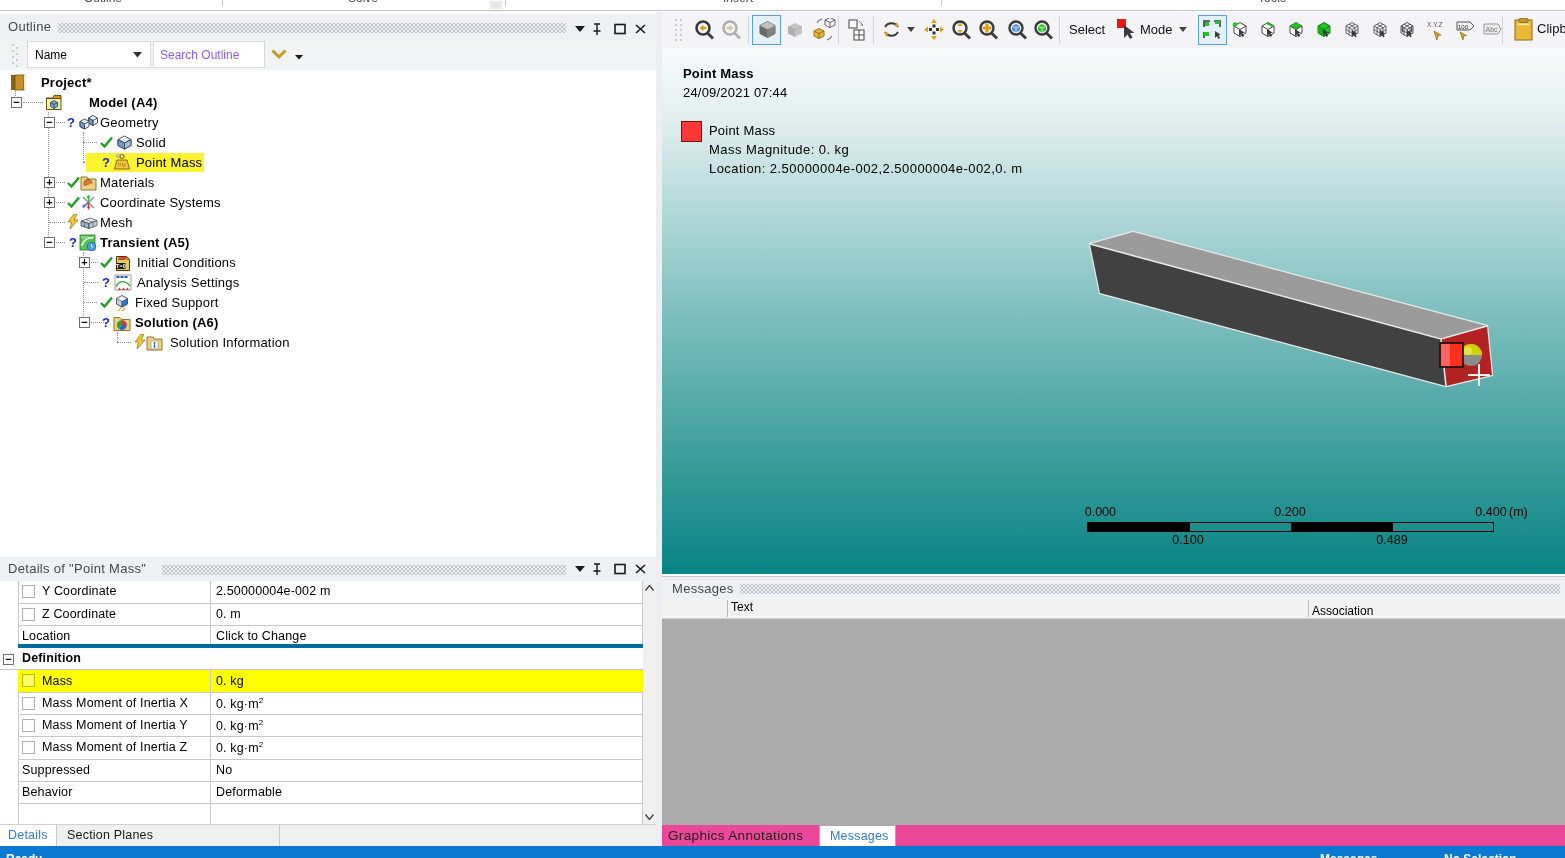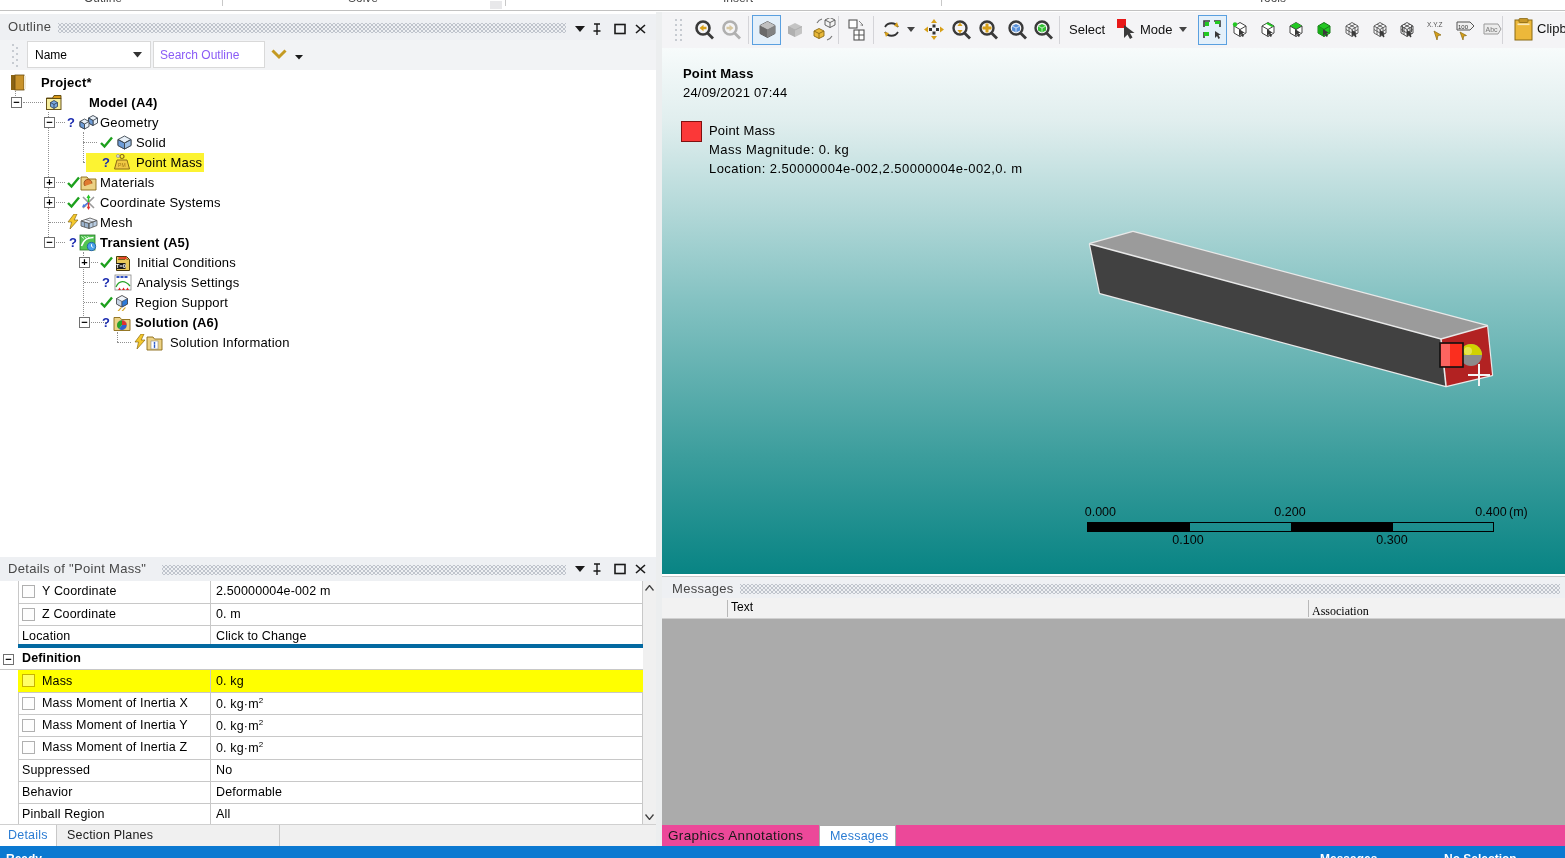--- a/index.html
+++ b/index.html
@@ -229,21 +229,21 @@
 
     <svg class="chk abs" style="left:100px;top:226px;" width="13" height="13" viewBox="0 0 13 13">
           <path d="M1 7 L4.5 10.5 L12 1.5" stroke="#1da01d" stroke-width="2.4" fill="none"></path>
         </svg>
     <svg class="abs" style="left:113px;top:224px;" width="18" height="18" viewBox="0 0 18 18">
           <path d="M3.5 4.5 l5.5-3 5.5 3 v5.5 l-5.5 3 -5.5-3 Z" fill="#f0f4fa" stroke="#46464a" stroke-width="0.9"></path>
           <path d="M3.5 4.5 l5.5 3 v5.5 l-5.5-3 Z" fill="#c8d4e4" stroke="#46464a" stroke-width="0.7"></path>
           <path d="M9 7.5 l5.5-3 v5.5 l-5.5 3 Z" fill="#2d7ad8" stroke="#46464a" stroke-width="0.7"></path>
           <path d="M4.5 17 l3-3.5 1.6 0 -3 3.5 Z M8.5 17 l3-3.5 1.6 0 -3 3.5 Z" fill="#d8a828"></path>
         </svg>
-    <span class="abs" style="left:135px;top:225px;">Region Support</span>
+    <span class="abs" style="left:135px;top:225px;">Fixed Support</span>
 
     <span class="exp abs" style="left:79px;top:247px;">−</span>
     <span class="qm abs" style="left:102px;top:245px;">?</span>
     <svg class="abs" style="left:113px;top:244px;" width="18" height="18" viewBox="0 0 18 18">
           <path d="M1 3.5 h6 l1.5 2 H17 v11 H1 Z" fill="#ecd285" stroke="#8a6a14" stroke-width="0.9"></path>
           <circle cx="9" cy="11" r="4.6" fill="#f0f0f0" stroke="#666" stroke-width="0.6"></circle>
           <path d="M9 11 L9 6.5 A4.6 4.6 0 0 1 13.5 11 Z" fill="#e03030"></path>
           <path d="M9 11 L13.5 11 A4.6 4.6 0 0 1 6 14.8 Z" fill="#3060d0"></path>
           <path d="M9 11 L6 14.8 A4.6 4.6 0 0 1 9 6.5 Z" fill="#28a428"></path>
         </svg>
@@ -319,24 +319,20 @@
       <span class="abs" style="left:24px;top:3px;">Mass Moment of Inertia Z</span>
       <span class="abs" style="left:198px;top:3px;">0. kg·m<sup style="font-size:8px;">2</sup></span>
     </div>
     <div class="abs" style="left:18px;top:201px;width:625px;height:22px;border-bottom:1px solid #c8c8c8;">
       <span class="abs" style="left:4px;top:3px;">Behavior</span>
       <span class="abs" style="left:198px;top:3px;">Deformable</span>
     </div>
     <div class="abs" style="left:18px;top:179px;width:625px;height:22px;border-bottom:1px solid #c8c8c8;">
       <span class="abs" style="left:4px;top:3px;">Suppressed</span>
       <span class="abs" style="left:198px;top:3px;">No</span>
-    </div>
-    <div class="abs" style="left:18px;top:223px;width:625px;height:20px;">
-      <span class="abs" style="left:4px;top:3px;">Pinball Region</span>
-      <span class="abs" style="left:198px;top:3px;">All</span>
     </div>
 
     <div class="abs" style="left:643px;top:0;width:13px;height:243px;background:#f0f0f0;">
       <svg class="abs" style="left:2px;top:4px;" width="9" height="6" viewBox="0 0 9 6">
             <path d="M0.5 5.5 L4.5 0.5 L8.5 5.5" fill="none" stroke="#404040" stroke-width="1.3"></path>
           </svg>
       <svg class="abs" style="left:2px;bottom:4px;" width="9" height="6" viewBox="0 0 9 6">
             <path d="M0.5 0.5 L4.5 5.5 L8.5 0.5" fill="none" stroke="#404040" stroke-width="1.3"></path>
           </svg>
     </div>
@@ -597,33 +593,33 @@
     <div class="abs" style="left:425px;top:457px;width:460px;height:42px;font-size:12.5px;color:#050505;">
       <span class="abs" style="left:-27px;top:0;width:56px;text-align:right;">0.000</span>
       <span class="abs" style="left:175px;top:0;width:56px;text-align:center;">0.200</span>
       <span class="abs" style="left:376px;top:0;width:56px;text-align:center;">0.400</span>
       <span class="abs" style="left:422px;top:0;">(m)</span>
       <div class="abs" style="left:0;top:17px;width:407px;height:10px;border:1px solid #000;">
         <div class="abs" style="left:0;top:0;width:102px;height:8px;background:#000;"></div>
         <div class="abs" style="left:203px;top:0;width:102px;height:8px;background:#000;"></div>
       </div>
       <span class="abs" style="left:73px;top:28px;width:56px;text-align:center;">0.100</span>
-      <span class="abs" style="left:277px;top:28px;width:56px;text-align:center;">0.300</span>
+      <span class="abs" style="left:277px;top:28px;width:56px;text-align:center;">0.489</span>
     </div>
   </div>
 
   <div class="abs hdr" style="left:0;top:564px;width:903px;height:22px;background:#eef0f3;border-top:1px solid #c8c8c8;">
     <span class="abs" style="left:10px;top:4px;">Messages</span>
     <div class="abs dots" style="left:78px;top:7px;width:820px;height:10px;"></div>
   </div>
   <div class="abs" style="left:0;top:586px;width:903px;height:21px;background:#f2f2f2;border-bottom:1px solid #d0d0d0;">
     <div class="abs" style="left:65px;top:2px;width:1px;height:17px;background:#b8b8b8;"></div>
     <div class="abs" style="left:646px;top:2px;width:1px;height:17px;background:#b8b8b8;"></div>
     <span class="abs txt12" style="left:69px;top:2px;">Text</span>
-    <span class="abs txt12" style="left:650px;top:6px;font-family:Liberation Serif, serif;">Association</span>
+    <span class="abs txt12" style="left:650px;top:6px;">Association</span>
   </div>
   <div class="abs" style="left:0;top:607px;width:903px;height:206px;background:#ababab;"></div>
 
   <div class="abs" style="left:0;top:813px;width:903px;height:21px;background:#ec4899;">
     <span class="abs" style="left:6px;top:3px;font-size:13.5px;letter-spacing:0.35px;color:#1a1a1a;">Graphics Annotations</span>
     <div class="abs" style="left:157px;top:0;width:77px;height:21px;background:#fff;border:1px solid #a9a9a9;border-bottom:none;color:#2b7cd3;font-size:12.5px;letter-spacing:0.2px;">
           <span class="abs" style="left:10px;top:3px;">Messages</span>
         </div>
   </div>
 </div>

